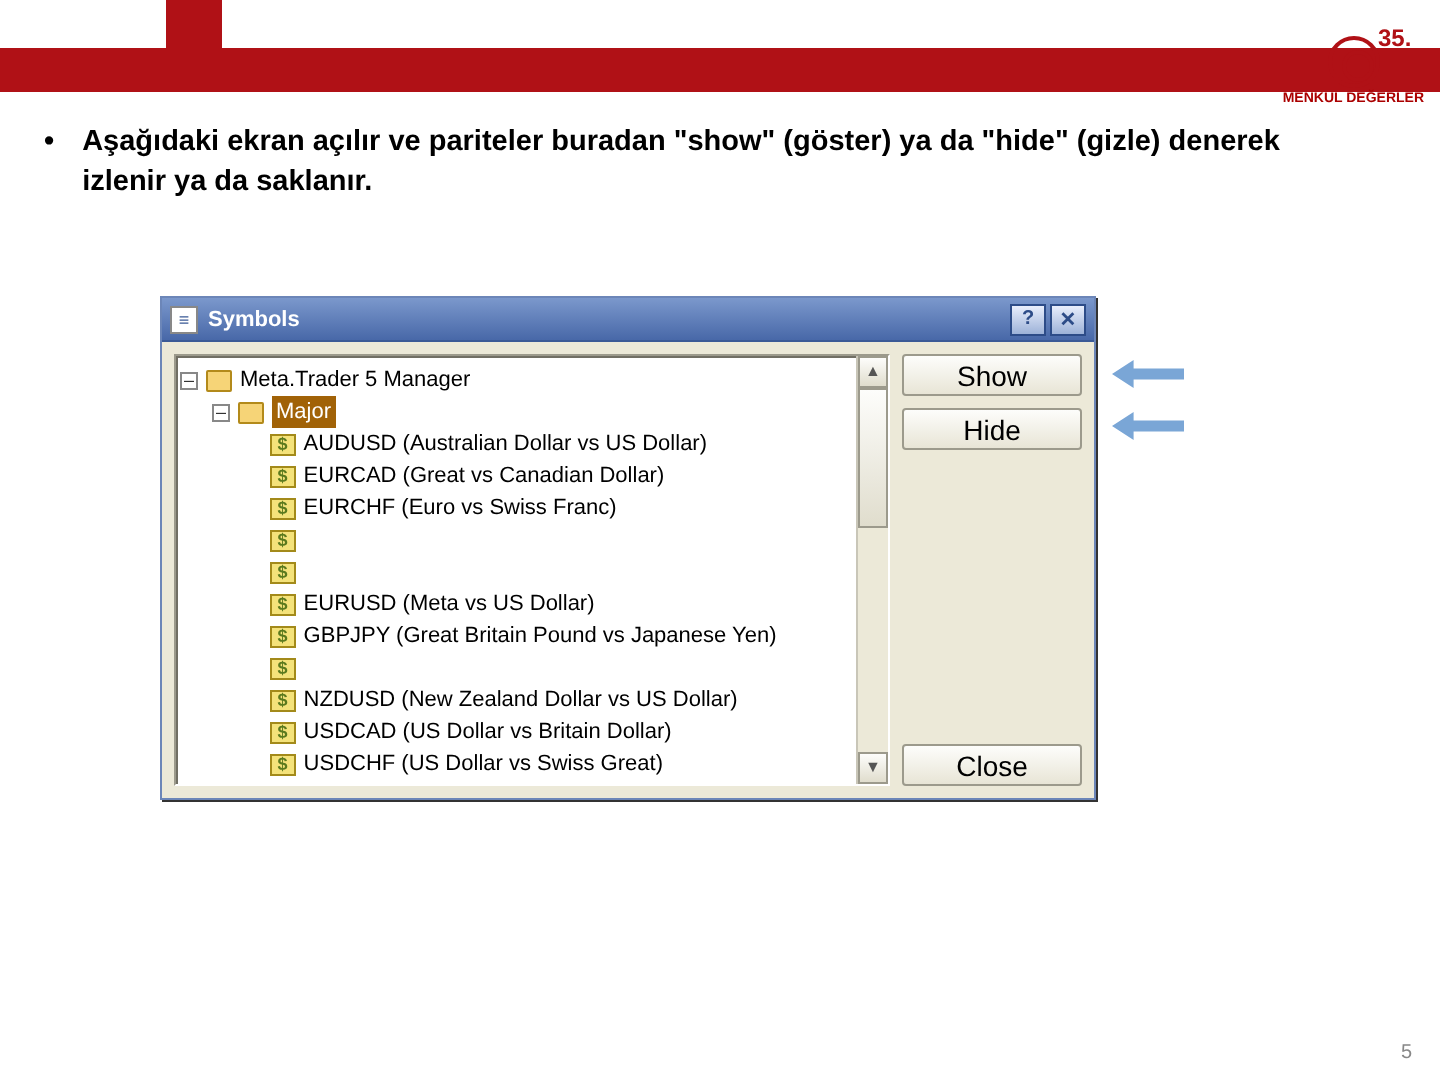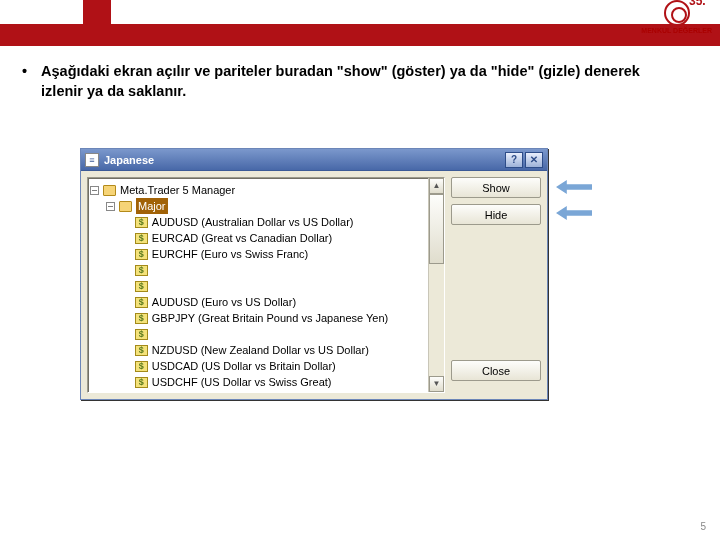--- a/index.html
+++ b/index.html
@@ -23,21 +23,21 @@
   .top-notch {
     position: absolute;
     top: 0;
     left: 83px;
     width: 28px;
     height: 46px;
     background: #b01116;
   }
   .logo {
     position: absolute;
-    top: 0;
+    top: 18px;
     right: 8px;
     text-align: center;
     font-size: 7px;
     color: #a00;
     font-weight: bold;
   }
   .logo .circ {
     width: 26px; height: 26px;
     border: 2px solid #b01116;
     border-radius: 50%;
@@ -161,26 +161,26 @@
   .rpanel {
     width: 98px;
     padding: 6px 6px 6px 2px;
     display:flex; flex-direction:column;
   }
   .btn {
     height: 21px;
     background: linear-gradient(#fdfdfb,#e8e5d6);
     border: 1px solid #9c9a8c;
     border-radius: 2px;
-    font-size: 11px;
+    font-size: 14px;
     color:#000;
     display:flex; align-items:center; justify-content:center;
     margin-bottom: 6px;
   }
-  .btn.close { margin-top:auto; margin-bottom:12px; }
+  .btn.close { margin-top:auto; margin-bottom:0; }
 
   .arrow {
     position:absolute;
     width: 36px; height: 14px;
     background:#7aa6d6;
     clip-path: polygon(0 50%, 30% 0, 30% 30%, 100% 30%, 100% 70%, 30% 70%, 30% 100%);
   }
 </style>
 </head>
 <body>
@@ -197,21 +197,21 @@
 </div>
 
 <div class="bullet-text">
   <span class="dot">•</span>
   <span>Aşağıdaki ekran açılır ve pariteler buradan "show" (göster) ya da "hide" (gizle) denerek izlenir ya da saklanır.</span>
 </div>
 
 <div class="dialog">
   <div class="titlebar">
     <span class="ticon">≡</span>
-    <span>Japanese</span>
+    <span>Symbols</span>
     <span class="spacer"></span>
     <span class="winbtn">?</span>
     <span class="winbtn">✕</span>
   </div>
   <div class="body">
     <div class="treewrap">
       <div class="tree" id="tree">
           <div class="row">
             <span class="ind" style="width: 0px;"></span>
             <span class="exp">–</span>
@@ -243,21 +243,21 @@
             <span class="ind" style="width: 44.8px;"></span>
             <span class="dollar">$</span>
           </div>
           <div class="row">
             <span class="ind" style="width: 44.8px;"></span>
             <span class="dollar">$</span>
           </div>
           <div class="row">
             <span class="ind" style="width: 44.8px;"></span>
             <span class="dollar">$</span>
-            <span>AUDUSD  (Euro vs US Dollar)</span>
+            <span>EURUSD  (Meta vs US Dollar)</span>
           </div>
           <div class="row">
             <span class="ind" style="width: 44.8px;"></span>
             <span class="dollar">$</span>
             <span>GBPJPY  (Great Britain Pound vs Japanese Yen)</span>
           </div>
           <div class="row">
             <span class="ind" style="width: 44.8px;"></span>
             <span class="dollar">$</span>
           </div>

